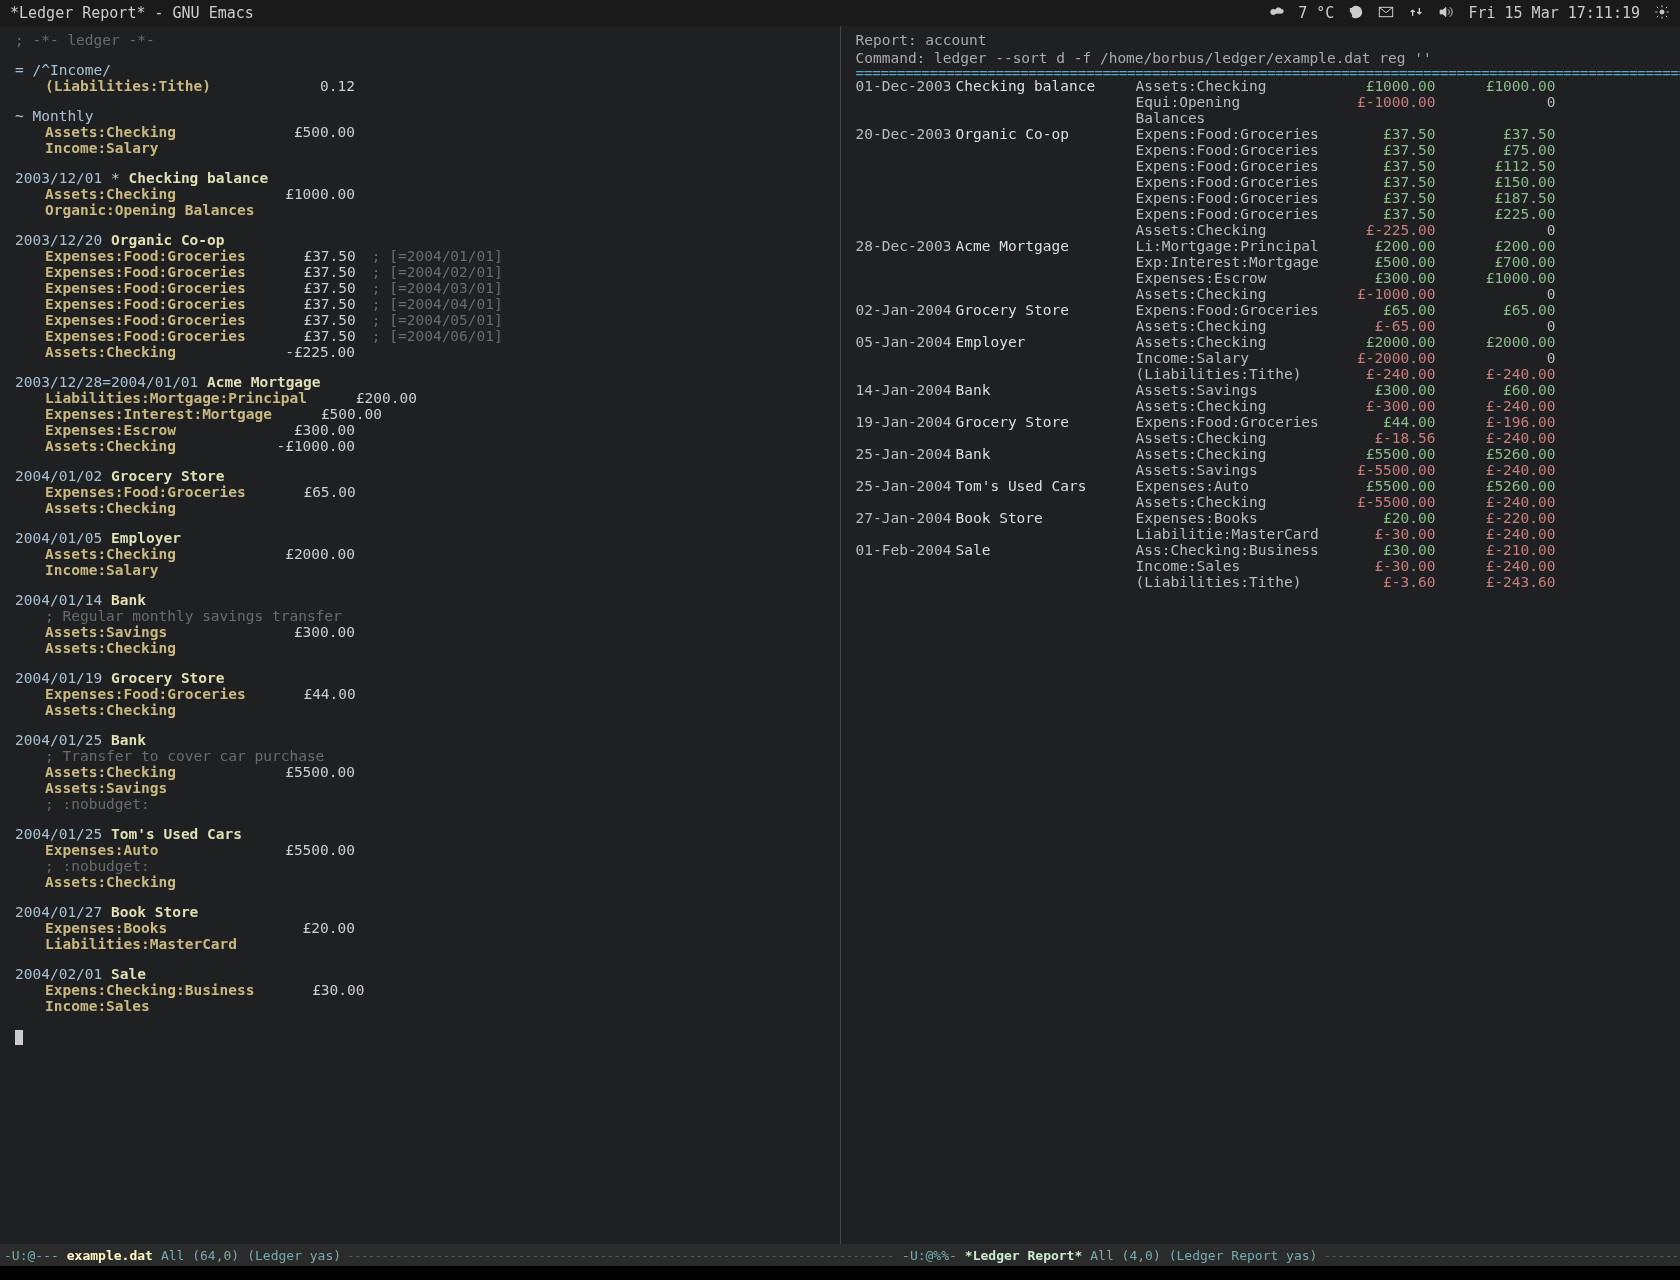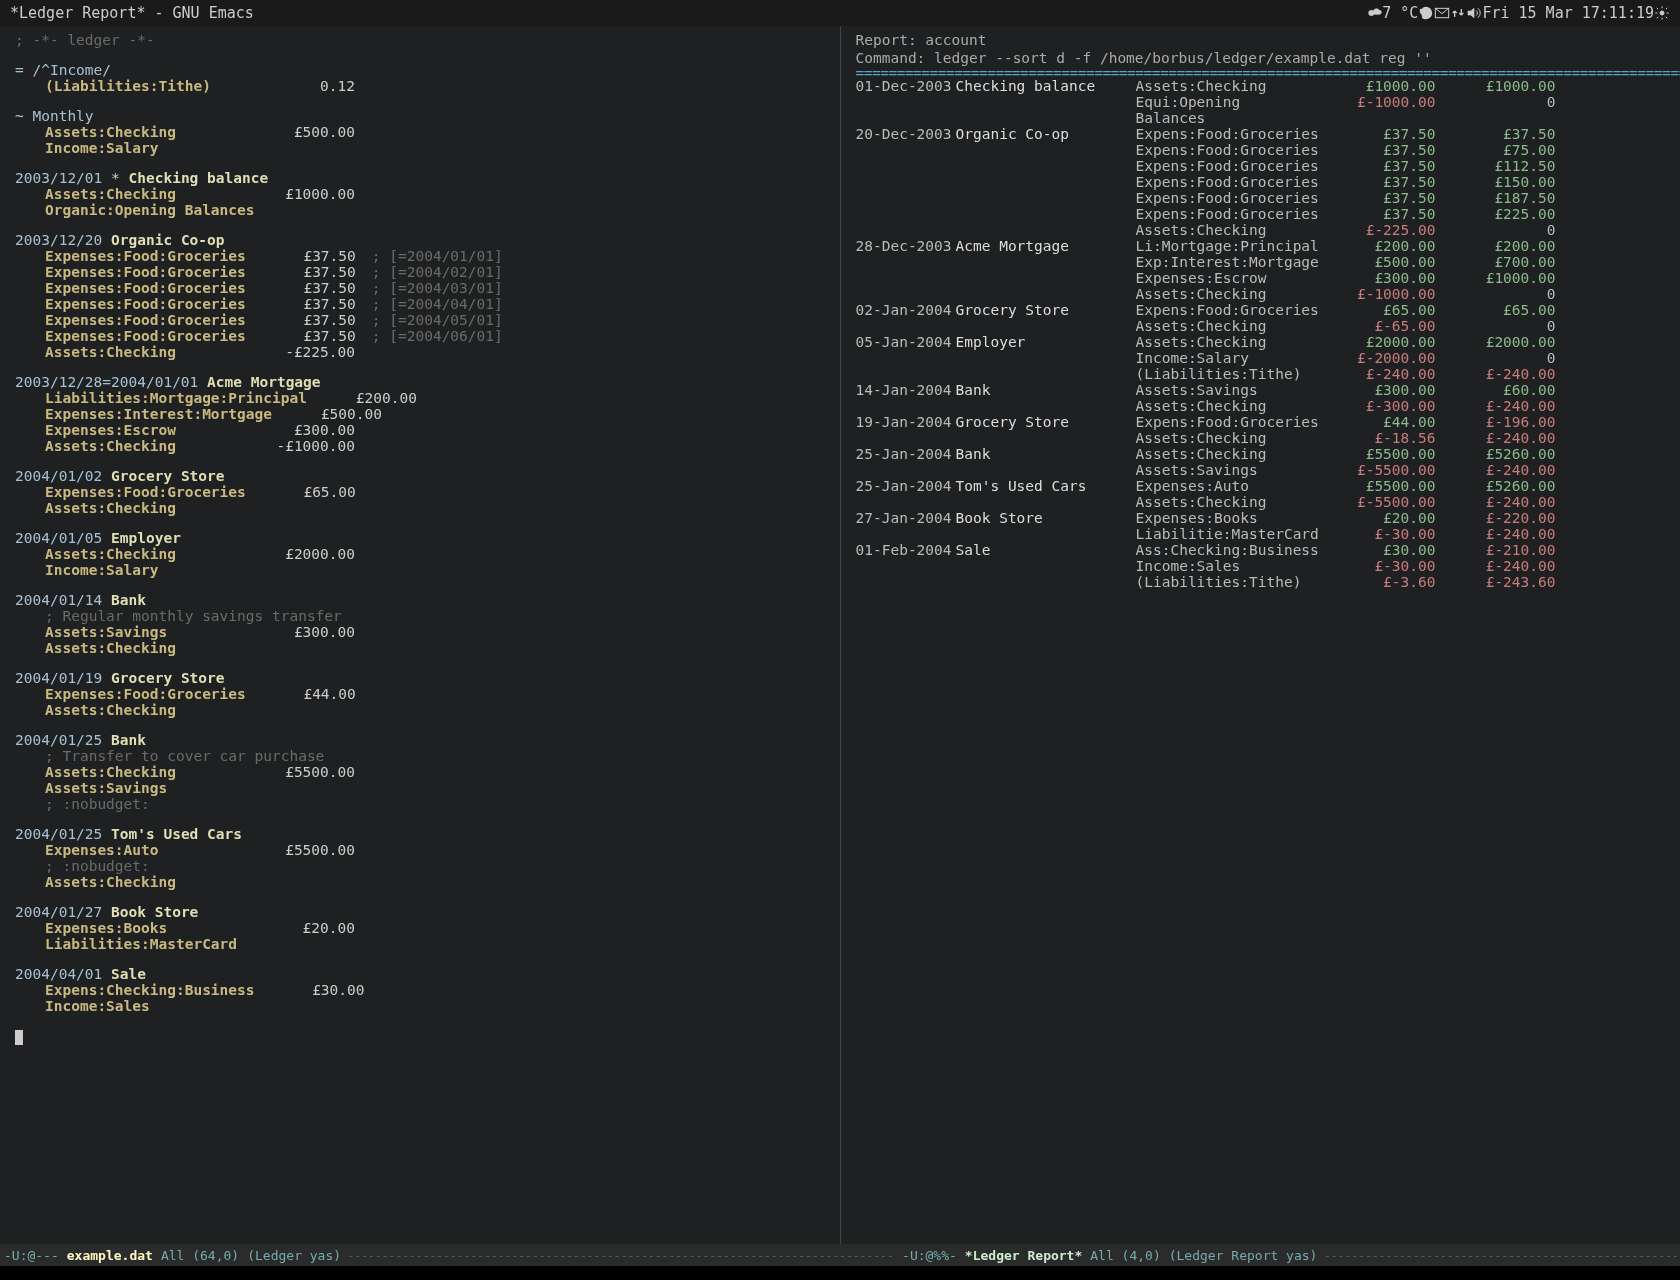--- a/index.html
+++ b/index.html
@@ -1,18 +1,18 @@
 <!DOCTYPE html>
 <html><head>
 <meta charset="utf-8">
 <style>
   html,body{margin:0;padding:0;background:#000;width:1680px;height:1280px;font-family:monospace;font-size:14.5px;overflow:hidden}
   .topbar{height:26px;background:#1a1a1a;color:#ccc;display:flex;align-items:center;padding:0 10px;font-size:15px}
   .titlebar-left{flex:1}
-  .tray{display:flex;align-items:center;gap:0}
+  .tray{display:flex;align-items:flex-start;gap:14px}
   .tray .ico{display:inline-flex;align-items:center;justify-content:center;width:16px;height:16px}
   .main{display:flex;height:1218px;background:#1e2021}
   .pane{flex:1;padding:6px 15px;overflow:hidden}
   .divider{width:1px;background:#444}
   .left{color:#ccc}
   .line{white-space:pre}
   .indent1{padding-left:30px}
   .comment{color:#6b6b6b}
   .date{color:#a8c1d0}
   .payee{color:#e0dfb6;font-weight:bold}
@@ -177,21 +177,21 @@
         <span class="v">£5500.00</span>
       </div><div class="line indent1 comment">; :nobudget:</div><div class="row indent1">
         <span class="a acct">Assets:Checking</span>
         <span class="v"></span>
       </div><div class="spacer"></div><div class="line"><span class="date">2004/01/27</span> <span class="payee">Book Store</span></div><div class="row indent1">
         <span class="a acct">Expenses:Books</span>
         <span class="v">£20.00</span>
       </div><div class="row indent1">
         <span class="a acct">Liabilities:MasterCard</span>
         <span class="v"></span>
-      </div><div class="spacer"></div><div class="line"><span class="date">2004/04/01</span> <span class="payee">Sale</span></div><div class="row indent1">
+      </div><div class="spacer"></div><div class="line"><span class="date">2004/02/01</span> <span class="payee">Sale</span></div><div class="row indent1">
         <span class="a acct">Expens:Checking:Business</span>
         <span class="v">£30.00</span>
       </div><div class="row indent1">
         <span class="a acct">Income:Sales</span>
         <span class="v"></span>
       </div><div class="spacer"></div><span class="cursor"></span></div>
   <div class="divider"></div>
   <div class="pane right" id="rightpane">
       <div class="rhead">Report: account</div>
       <div class="rhead">Command: ledger --sort d -f /home/borbus/ledger/example.dat reg ''</div>

